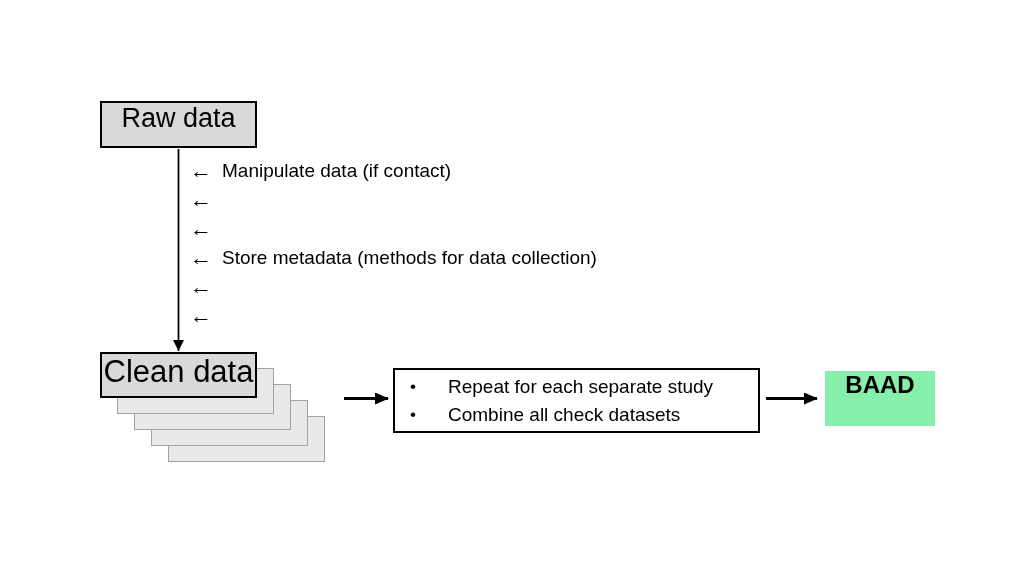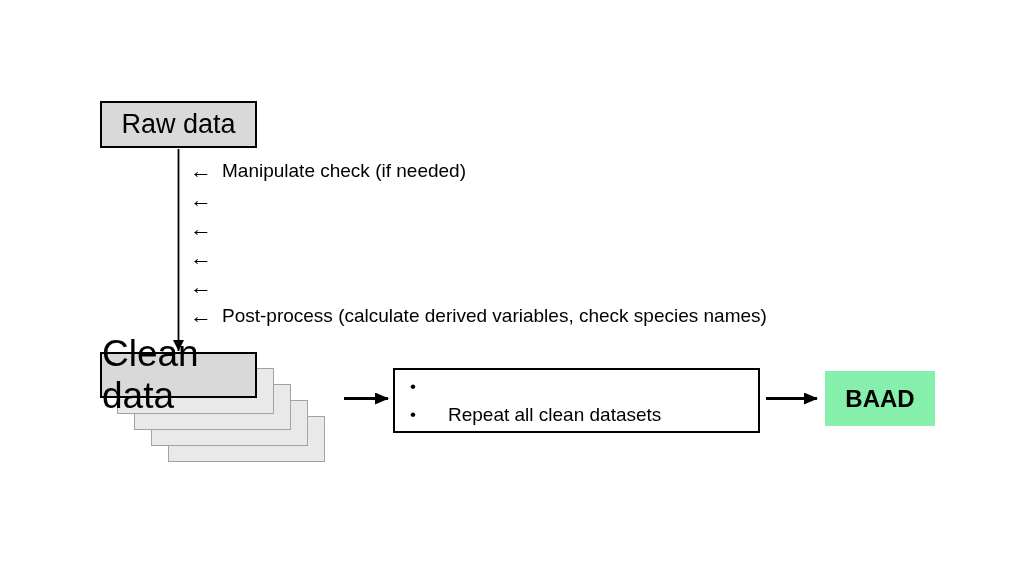--- a/index.html
+++ b/index.html
@@ -14,36 +14,36 @@
   }
   .connectors {
     position: absolute;
     left: 0; top: 0;
     width: 1035px; height: 564px;
     z-index: 0;
   }
   .box {
     position: absolute;
     display: flex;
-    align-items: center;
+    align-items: flex-start;
     justify-content: center;
     box-sizing: border-box;
   }
   .raw-box {
     left: 100px; top: 101px; width: 157px; height: 47px;
     background: #d9d9d9;
     border: 2px solid #000000;
     font-size: 27px;
     z-index: 6;
   }
   .clean-box {
     left: 100px; top: 352px; width: 157px; height: 46px;
     background: #d9d9d9;
     border: 2px solid #000000;
-    font-size: 37px;
+    font-size: 31px;
     z-index: 6;
   }
   .stack-page {
     position: absolute;
     width: 157px; height: 46px;
     background: #e9e9e9;
     border: 1px solid #a3a3a3;
     box-sizing: border-box;
   }
   .page-1 { left: 117px; top: 368px; z-index: 5; }
@@ -116,56 +116,57 @@
     <line x1="766" y1="398.5" x2="817" y2="398.5" stroke="#000000" stroke-width="3.2" marker-end="url(#arrow-h)"></line>
   </svg>
 
   <div class="box raw-box">
     <span>Raw data</span>
   </div>
 
   <div class="steps">
     <div class="step">
       <span class="arrow-glyph">←</span>
-      <span>Manipulate check (if needed)</span>
+      <span>Manipulate data (if contact)</span>
     </div>
     <div class="step">
       <span class="arrow-glyph">←</span>
     </div>
     <div class="step">
       <span class="arrow-glyph">←</span>
     </div>
     <div class="step">
       <span class="arrow-glyph">←</span>
+      <span>Store metadata (methods for data collection)</span>
     </div>
     <div class="step">
       <span class="arrow-glyph">←</span>
     </div>
     <div class="step">
       <span class="arrow-glyph">←</span>
-      <span>Post-process (calculate derived variables, check species names)</span>
     </div>
   </div>
 
   <div class="stack-page page-1"></div>
   <div class="stack-page page-2"></div>
   <div class="stack-page page-3"></div>
   <div class="stack-page page-4"></div>
 
   <div class="box clean-box">
     <span>Clean data</span>
   </div>
 
   <div class="box process-box">
     <div class="bullet-row">
       <span class="bullet-glyph">•</span>
+      <span>Repeat for each separate study</span>
     </div>
     <div class="bullet-row">
       <span class="bullet-glyph">•</span>
-      <span>Repeat all clean datasets</span>
+      <span>Combine all check datasets</span>
     </div>
   </div>
 
   <div class="box baad-box">
     <span>BAAD</span>
   </div>
 
 </div>
 
 </body></html>

